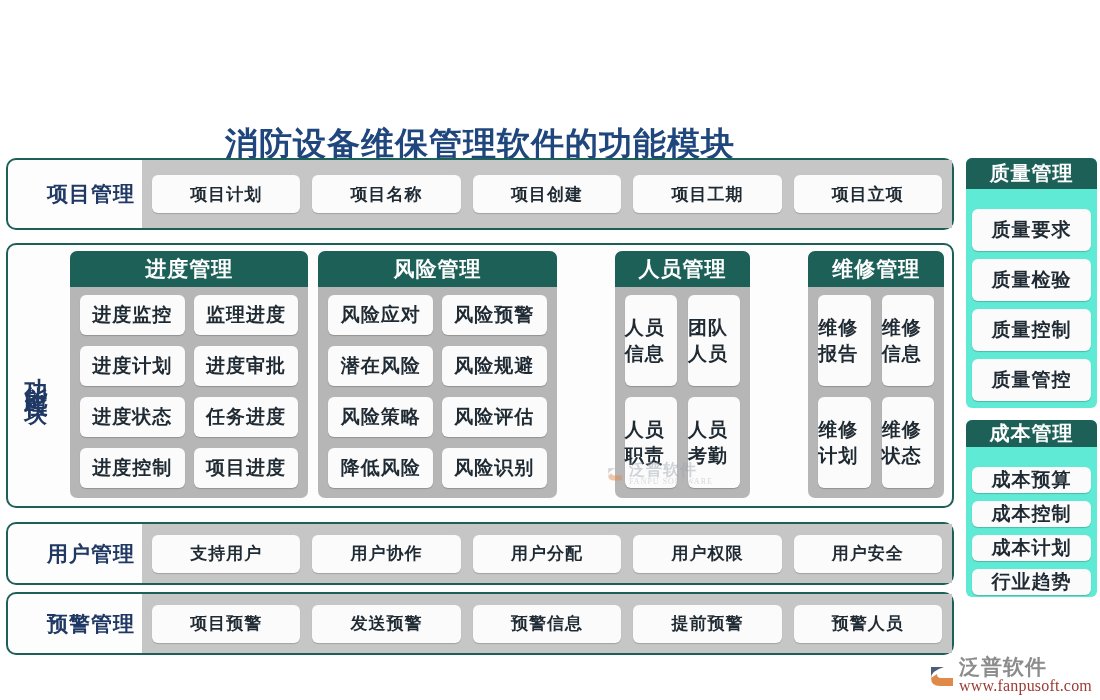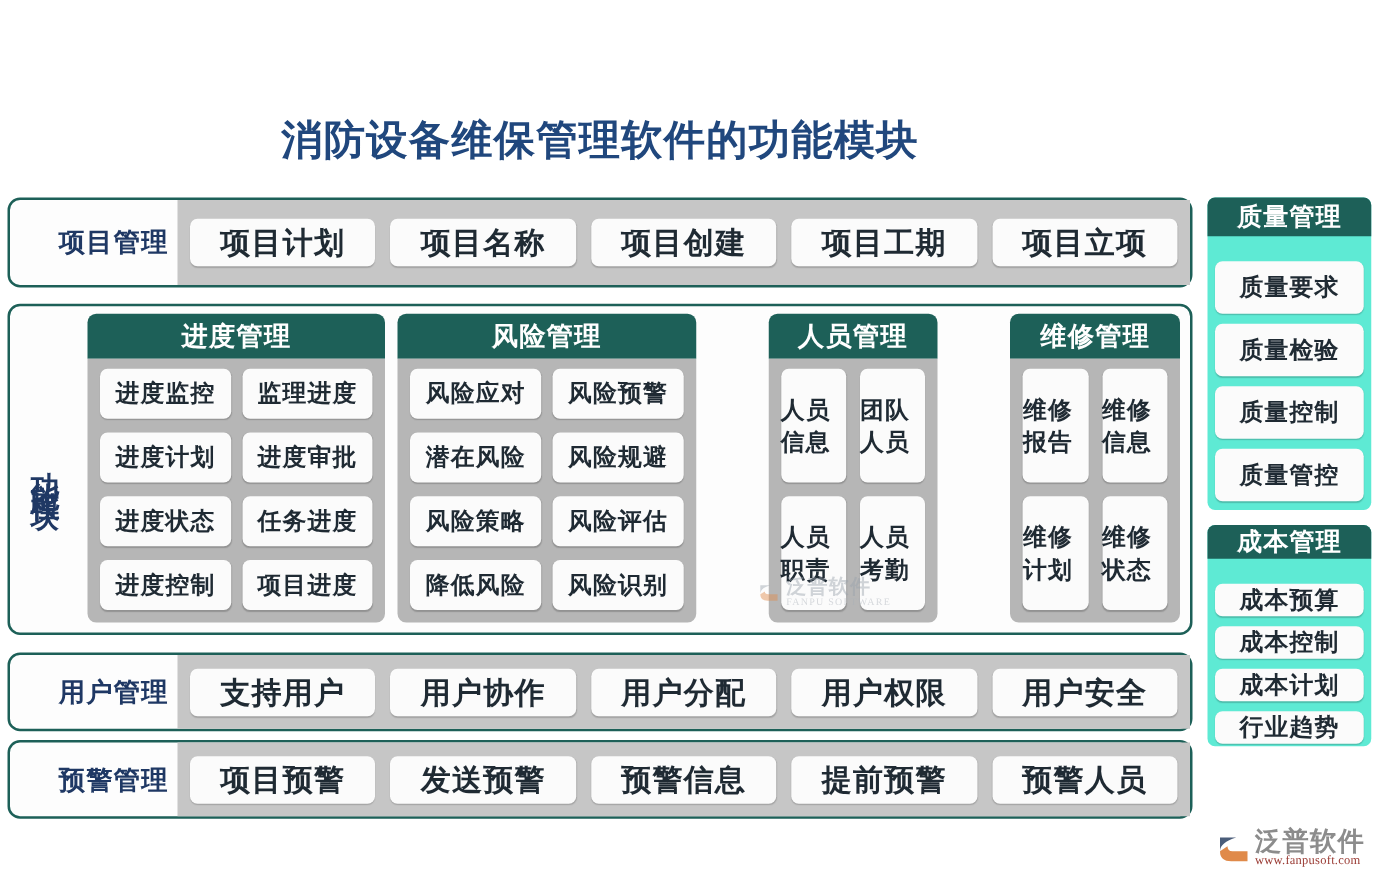--- a/index.html
+++ b/index.html
@@ -11,21 +11,21 @@
   }
   #page {
     position: relative;
     width: 1100px; height: 700px;
     background: #ffffff;
   }
 
   
   .title {
     position: absolute;
-    left: 0; top: 90px;
+    left: 0; top: 122px;
     width: 960px;
     text-align: center;
     font-size: 33px;
     font-weight: bold;
     color: #20477d;
     letter-spacing: 1px;
     font-family: "Liberation Serif", "DejaVu Serif", serif;
   }
 
   
@@ -52,21 +52,21 @@
     gap: 12px;
     padding: 0 10px;
     height: 100%;
   }
   .chip {
     flex: 1;
     height: 38px;
     background: #fbfbfb;
     border-radius: 6px;
     display: flex; align-items: center; justify-content: center;
-    font-size: 24px; font-weight: bold;
+    font-size: 17px; font-weight: bold;
     color: #1f2a33;
     letter-spacing: 1px;
     box-shadow: 0 1px 1px rgba(0,0,0,.18);
   }
 
   
   #module-panel { left: 6px; top: 243px; width: 948px; height: 265px; }
   .module-inner { display: flex; height: 100%; padding: 6px 8px 8px 4px; gap: 10px; }
   .module-sidelabel {
     flex: 0 0 48px;
@@ -136,21 +136,21 @@
     font-size: 19px; font-weight: bold; color: #1f2a33;
     letter-spacing: 1px;
     box-shadow: 0 1px 1px rgba(0,0,0,.2);
   }
 
   
   .logo { position: absolute; display: flex; align-items: center; gap: 4px; }
   .logo-mark { position: relative; width: 26px; height: 22px; flex: 0 0 26px; }
   .logo-text { display: flex; flex-direction: column; line-height: 1; }
   .logo-cn { font-size: 21px; font-weight: bold; letter-spacing: 1px; }
-  .logo-url { font-size: 10px; letter-spacing: .2px; font-family: "Liberation Serif", serif; }
+  .logo-url { font-size: 16px; letter-spacing: .2px; font-family: "Liberation Serif", serif; }
 
   #logo-main { right: 8px; bottom: 6px; }
   #logo-main .logo-cn { color: #8c8c8c; }
   #logo-main .logo-url { color: #9a3b34; }
 
   #logo-wm { left: 606px; top: 462px; opacity: .45; }
   #logo-wm .logo-cn { font-size: 16px; color: #9aa3ad; }
   #logo-wm .logo-url { font-size: 8px; color: #aab0b8; letter-spacing: 1px; }
   #logo-wm .logo-mark { width: 19px; height: 16px; flex: 0 0 19px; }
 </style>

